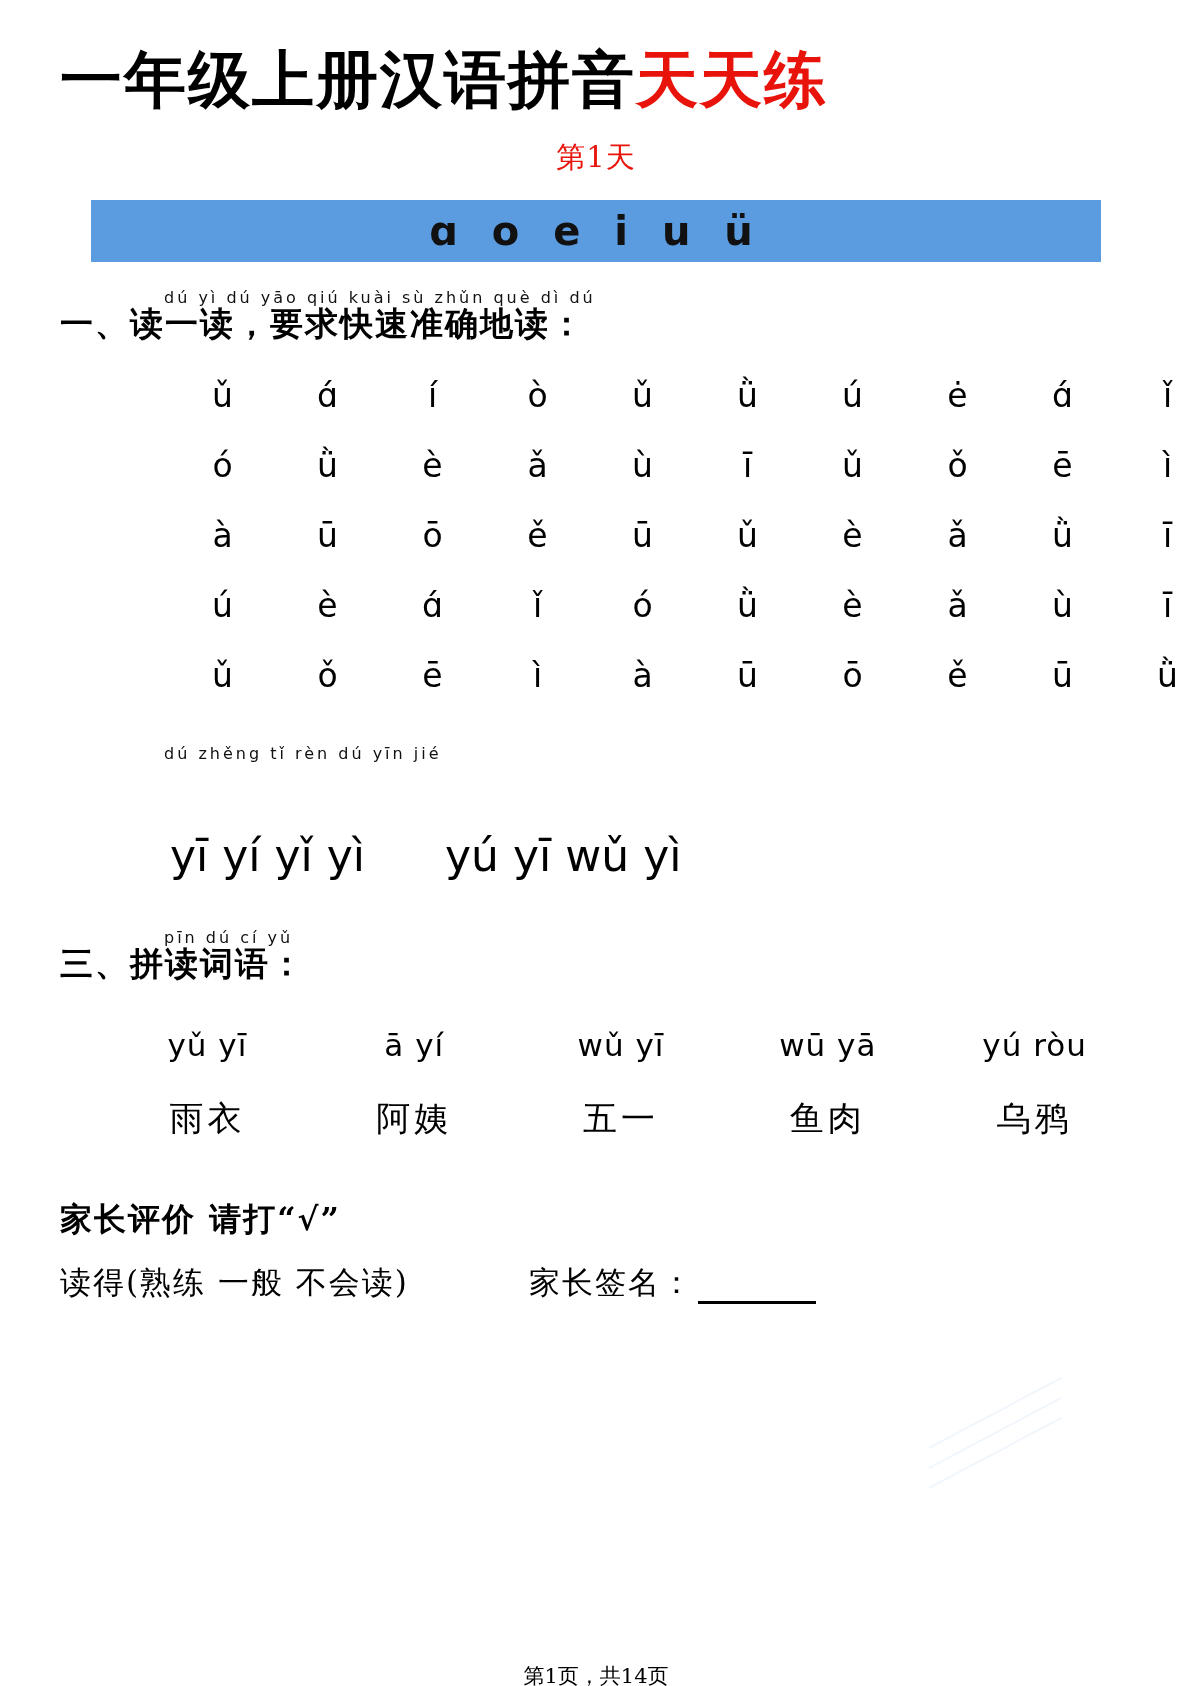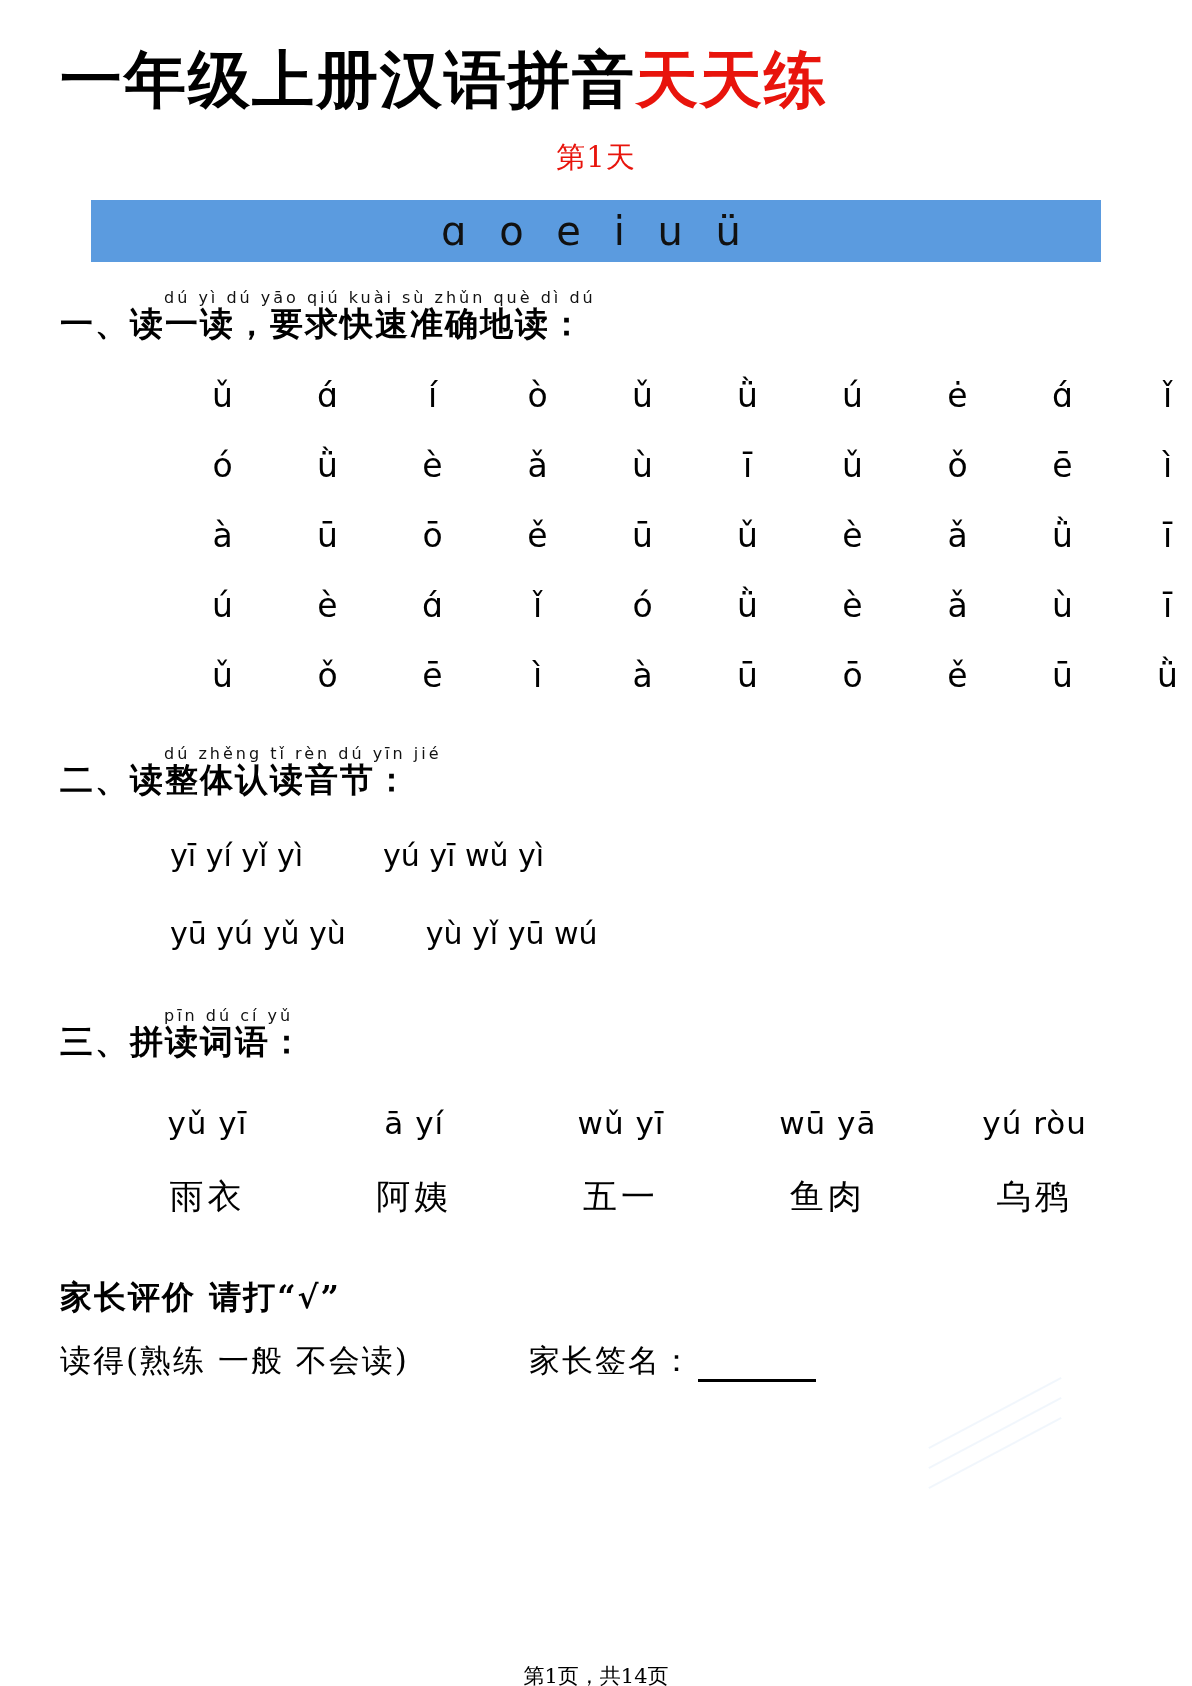--- a/index.html
+++ b/index.html
@@ -55,21 +55,21 @@
     background: #5b9bdf;
     display: flex;
     align-items: center;
     justify-content: center;
   }
   .banner-text {
     font-family: "DejaVu Sans", sans-serif;
     font-size: 40px;
     color: #111;
     letter-spacing: 10px;
-    font-weight: 400;
+    font-weight: 700;
   }
 
   
   .section-head {
     position: relative;
     margin-top: 26px;
     height: 54px;
   }
   .sec-pinyin {
     position: absolute;
@@ -112,21 +112,21 @@
   }
   .gap-mid { width: 70px; }
   .indent-1 { padding-left: 110px; }
 
   
   .syl2-row {
     display: flex;
     align-items: center;
     height: 78px;
     font-family: "DejaVu Sans", sans-serif;
-    font-size: 30px;
+    font-size: 44px;
     padding-left: 110px;
   }
   .syl2-row .cell { width: 100px; text-align: center; }
   .gap-mid2 { width: 80px; }
 
   
   .words {
     margin-top: 26px;
     padding-left: 50px;
   }
@@ -318,52 +318,36 @@
         <span class="cell">ō</span>
         <span class="cell">ě</span>
         <span class="cell">ū</span>
         <span class="cell">ǜ</span>
       </div>
     </div>
   </div>
 
   <div class="section-head" style="margin-top:34px;">
     <div class="sec-pinyin">dú zhěng tǐ  rèn dú yīn jié</div>
-    <div class="sec-title">二、读整体认读音节：</div>
   </div>
 
   <div class="syl-block">
     <div class="syl2-row">
       <div class="grp">
         <span class="cell">yī</span>
         <span class="cell">yí</span>
         <span class="cell">yǐ</span>
         <span class="cell">yì</span>
       </div>
       <div class="gap-mid2"></div>
       <div class="grp">
         <span class="cell">yú</span>
         <span class="cell">yī</span>
         <span class="cell">wǔ</span>
         <span class="cell">yì</span>
-      </div>
-    </div>
-    <div class="syl2-row">
-      <div class="grp">
-        <span class="cell">yū</span>
-        <span class="cell">yú</span>
-        <span class="cell">yǔ</span>
-        <span class="cell">yù</span>
-      </div>
-      <div class="gap-mid2"></div>
-      <div class="grp">
-        <span class="cell">yù</span>
-        <span class="cell">yǐ</span>
-        <span class="cell">yū</span>
-        <span class="cell">wú</span>
       </div>
     </div>
   </div>
 
   <div class="section-head" style="margin-top:34px;">
     <div class="sec-pinyin">pīn dú  cí  yǔ</div>
     <div class="sec-title">三、拼读词语：</div>
   </div>
 
   <div class="words">

